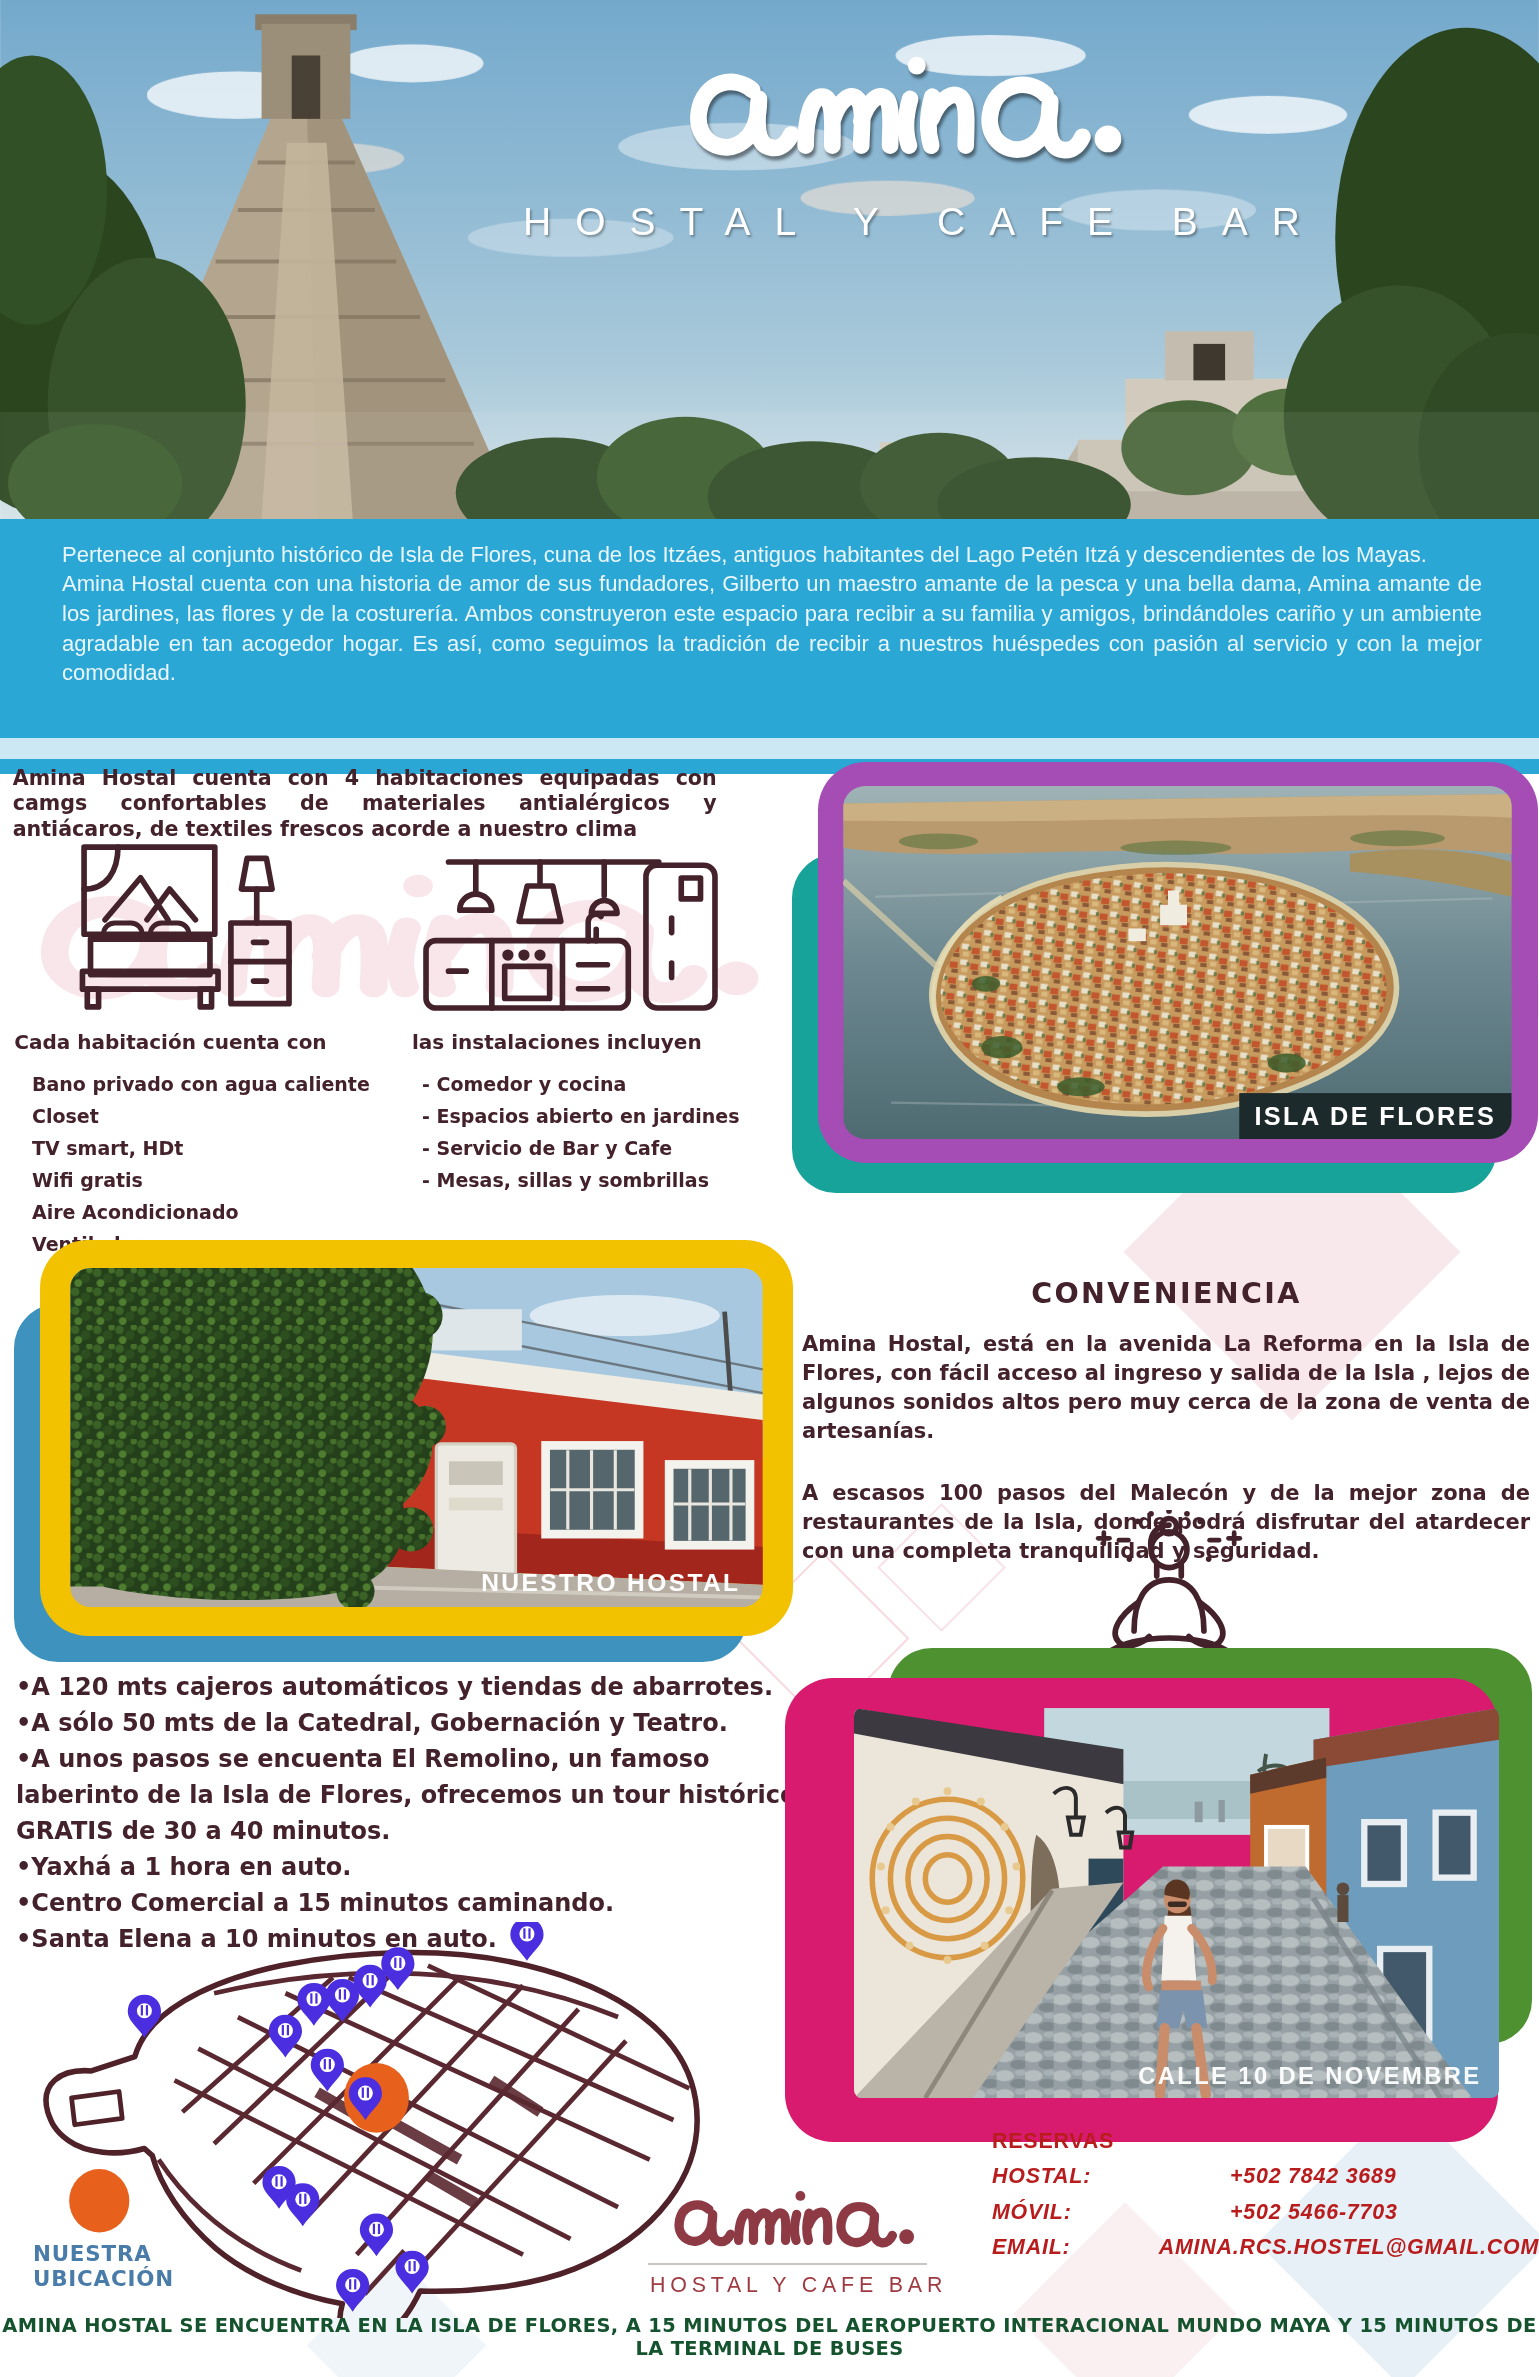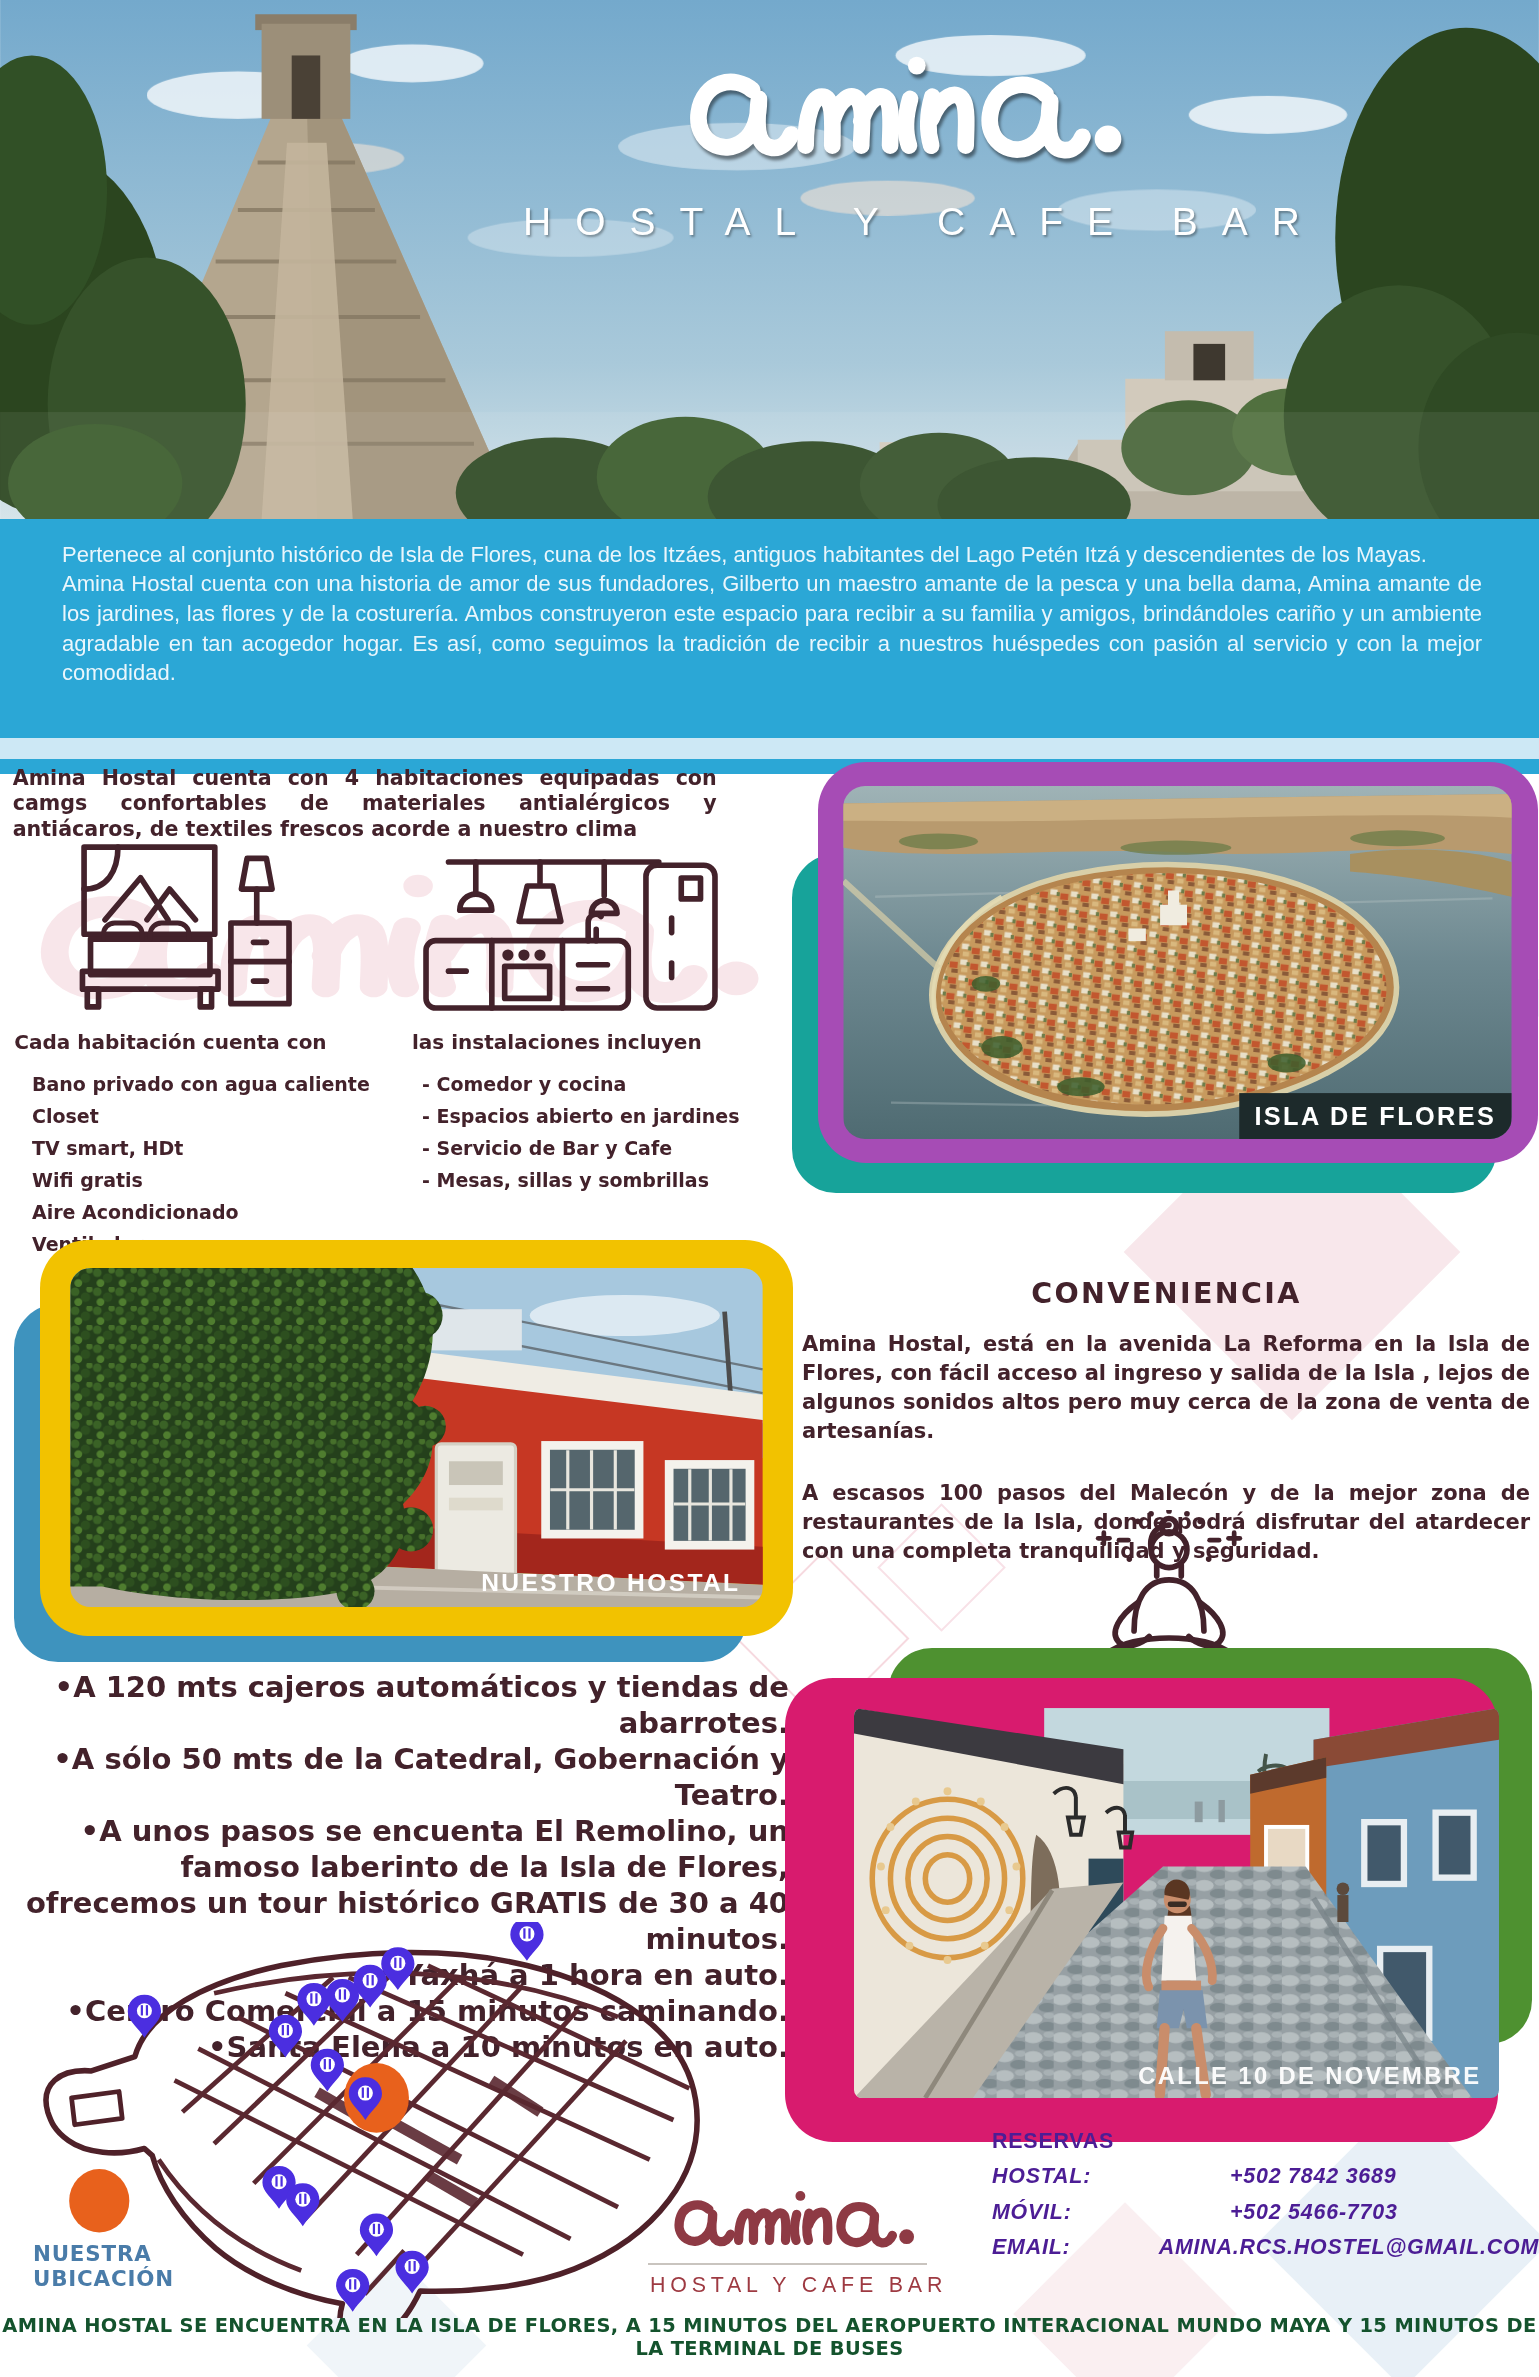--- a/index.html
+++ b/index.html
@@ -25,24 +25,24 @@
   .list-title{font-size:20px;}
   .feat-list{font-size:19px;line-height:32px;}
   .feat-list div{white-space:nowrap;}
   
   .rcard{border-radius:44px;}
   .caption{font-family:"Liberation Sans",sans-serif;font-weight:700;color:#ffffff;letter-spacing:3px;}
   
   .conv-title{left:802px;top:1277px;width:729px;text-align:center;font-size:28.5px;letter-spacing:2.4px;}
   .conv-p{width:728px;font-size:21px;line-height:29px;text-align:justify;}
   
-  .distances{left:8px;top:1669px;width:781px;font-size:29px;line-height:36px;text-align:right;}
+  .distances{left:16px;top:1669px;width:781px;font-size:24px;line-height:36px;}
   
   .legend-label{color:#4a7ca9;font-weight:700;font-size:21.4px;letter-spacing:0.8px;}
-  .reservas{left:992px;top:2129px;width:547px;color:#4c1d95;font-weight:700;
+  .reservas{left:992px;top:2129px;width:547px;color:#b91c1c;font-weight:700;
         font-family:"Liberation Sans",sans-serif;font-size:21.4px;letter-spacing:0.8px;}
   .reservas .row{display:flex;margin-top:10.3px;font-style:italic;}
   .reservas .lbl{width:238px;}
   .brand-tagline-bottom{color:#9e3a42;font-family:"Liberation Sans",sans-serif;font-weight:400;
         font-size:21.4px;letter-spacing:4.8px;white-space:nowrap;text-align:center;}
   .footer{left:0;top:2314px;width:1539px;text-align:center;color:#14532d;font-weight:700;
         font-size:19.4px;letter-spacing:0.4px;}
   
   .dia{position:absolute;transform:rotate(45deg);}
 </style>

